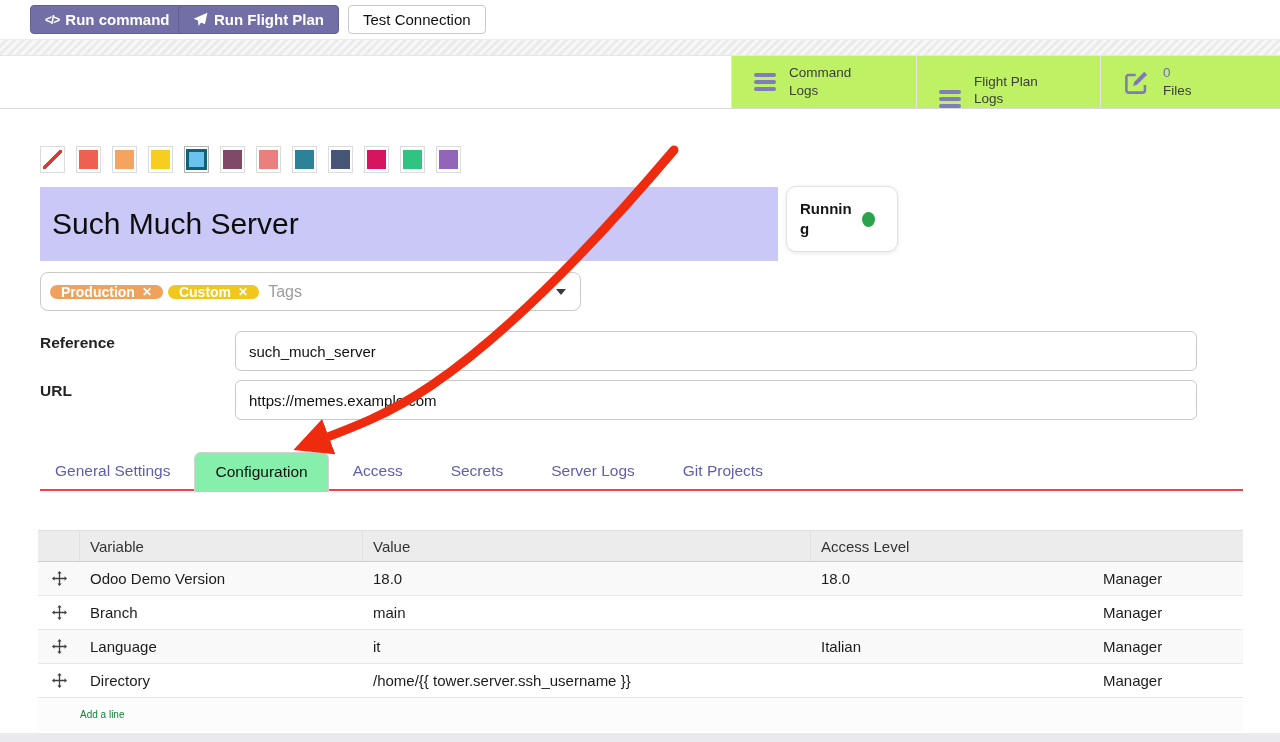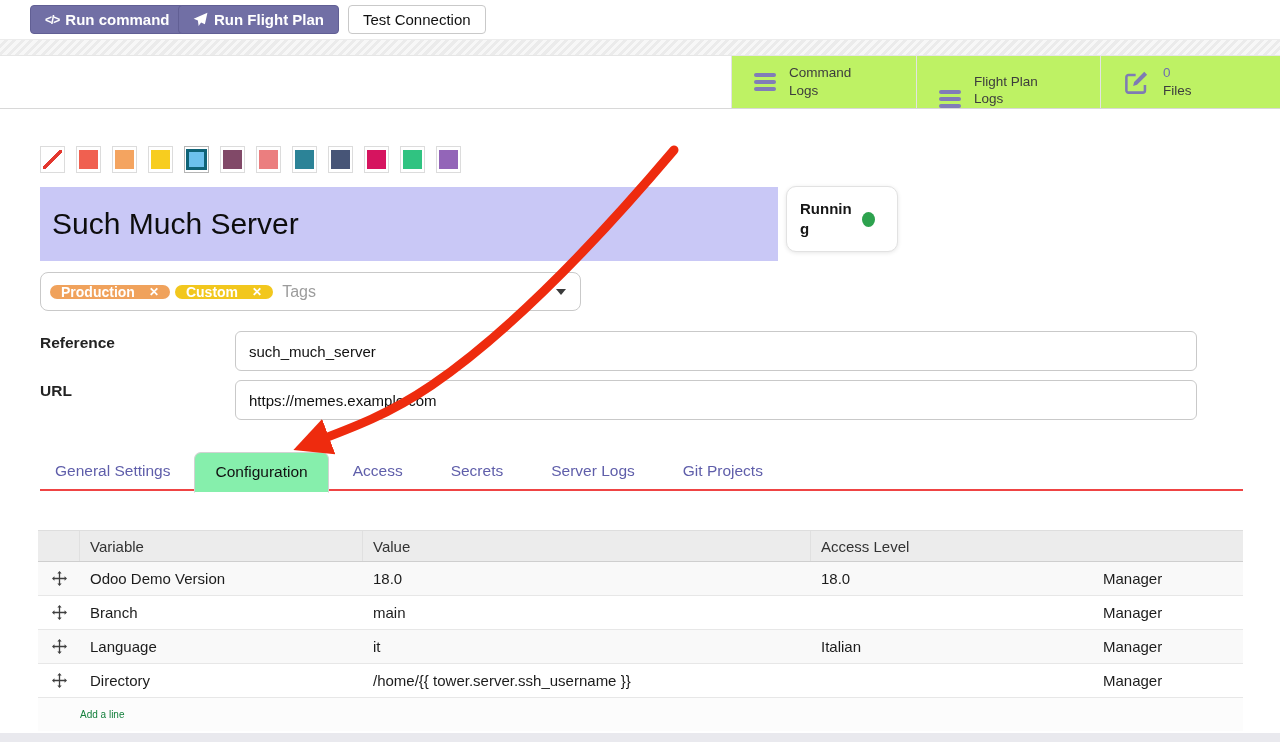--- a/index.html
+++ b/index.html
@@ -53,21 +53,21 @@
     box-shadow:0 1px 4px rgba(0,0,0,.10); display:flex; align-items:center;
     padding:0 13px; gap:8px; cursor:pointer; }
   .status-label { font-weight:700; font-size:15px; line-height:1.35; width:54px;
     word-break:break-all; color:#161616; }
   .status-dot { width:13px; height:15px; border-radius:50%; background:#2da24e; flex:none; }
   
   .tags-box { position:absolute; left:40px; top:272px; width:541px; height:39px;
     border:1px solid #c9c9c9; border-radius:8px; display:flex; align-items:center;
     padding:0 14px 0 9px; gap:5px; cursor:text; }
   .tag-pill { height:14px; border-radius:12px; color:#fff; font-weight:700; font-size:14px;
-    display:flex; align-items:center; gap:14px; padding:0 11px; cursor:pointer; }
+    display:flex; align-items:center; gap:7px; padding:0 11px; cursor:pointer; }
   .tag-x { font-size:12px; font-weight:700; cursor:pointer; }
   .tags-ph { color:#9c9c9c; font-size:16px; margin-left:4px; }
   .tags-caret { margin-left:auto; width:0; height:0; border-left:5px solid transparent;
     border-right:5px solid transparent; border-top:6px solid #3a3a3a; cursor:pointer; }
   
   .field-label { position:absolute; left:40px; font-size:15.5px; font-weight:700; color:#232323; }
   .field-input { position:absolute; left:235px; width:962px; height:40px;
     border:1px solid #c9c9c9; border-radius:6px; display:flex; align-items:center;
     padding:0 13px; font-size:15px; color:#101010; cursor:text; background:#fff; }
   

